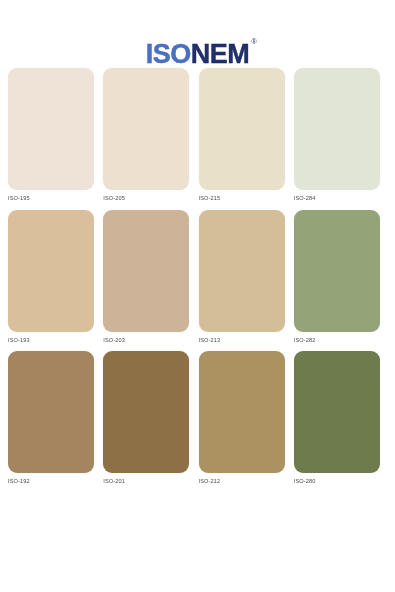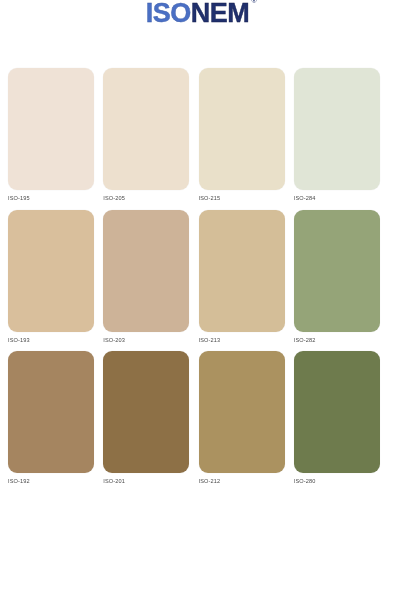--- a/index.html
+++ b/index.html
@@ -21,21 +21,21 @@
     width: 395px;
     height: 592px;
     background: #ffffff;
     box-sizing: border-box;
   }
 
   
   .header {
     height: 68px;
     display: flex;
-    align-items: flex-start;
+    align-items: flex-end;
     justify-content: center;
   }
   .logo {
     position: relative;
     font-size: 27px;
     font-weight: 700;
     letter-spacing: -0.5px;
     line-height: 1;
     font-family: "Liberation Sans", sans-serif;
     white-space: nowrap;

